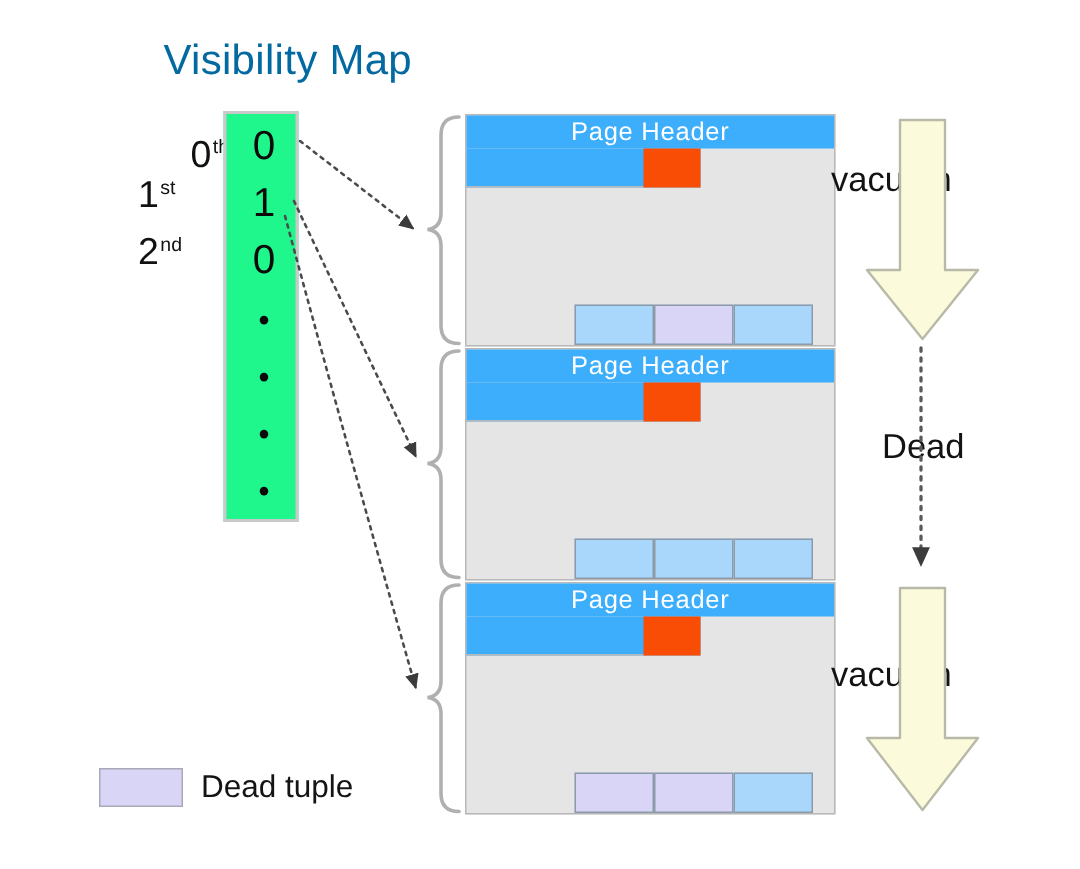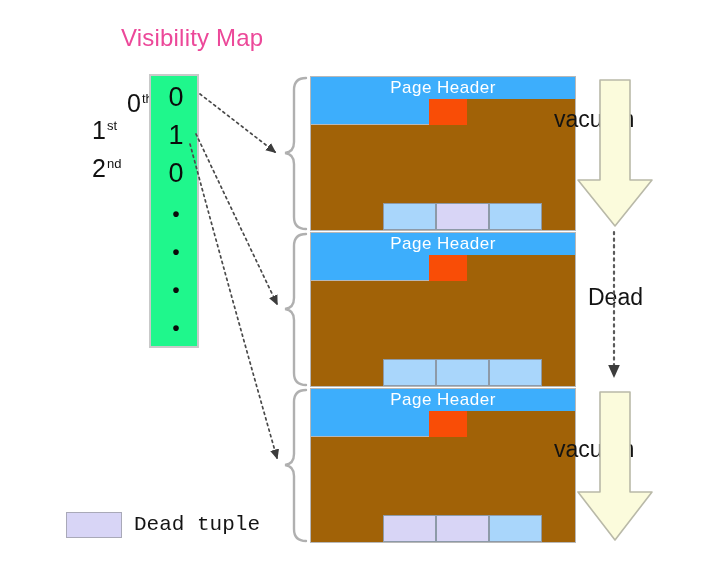--- a/index.html
+++ b/index.html
@@ -14,24 +14,24 @@
     position: relative;
     width: 720px;
     height: 579px;
     background: #ffffff;
     overflow: hidden;
   }
 
   
   #vm-title {
     position: absolute;
-    left: 121px;
+    left: 109px;
     top: 24px;
-    font-size: 24px;
-    color: #ec4899;
+    font-size: 28px;
+    color: #0369a1;
     letter-spacing: 0.2px;
     white-space: nowrap;
   }
 
   
   .ordinal {
     position: absolute;
     left: 92px;
     font-size: 25px;
     color: #111111;
@@ -72,24 +72,24 @@
     font-size: 20px;
     color: #0b0b0b;
     line-height: 1;
     font-weight: bold;
   }
 
   
   .page {
     position: absolute;
     left: 310px;
-    width: 266px;
+    width: 247px;
     box-sizing: border-box;
     border: 1px solid #b8b8b8;
-    background: #a16207;
+    background: #e5e5e5;
   }
   .page-header-bar {
     position: absolute;
     left: 0;
     top: 0;
     width: 100%;
     height: 22px;
     background: #3DAEFC;
     color: #ffffff;
     font-size: 17px;
@@ -152,21 +152,20 @@
     border: 1px solid #a9a9b8;
     box-sizing: border-box;
   }
   #legend-label {
     position: absolute;
     left: 134px;
     top: 513px;
     font-size: 21px;
     color: #141414;
     white-space: nowrap;
-    font-family: Liberation Mono, monospace;
   }
 
   svg.overlay {
     position: absolute;
     left: 0;
     top: 0;
     width: 720px;
     height: 579px;
     pointer-events: none;
   }

